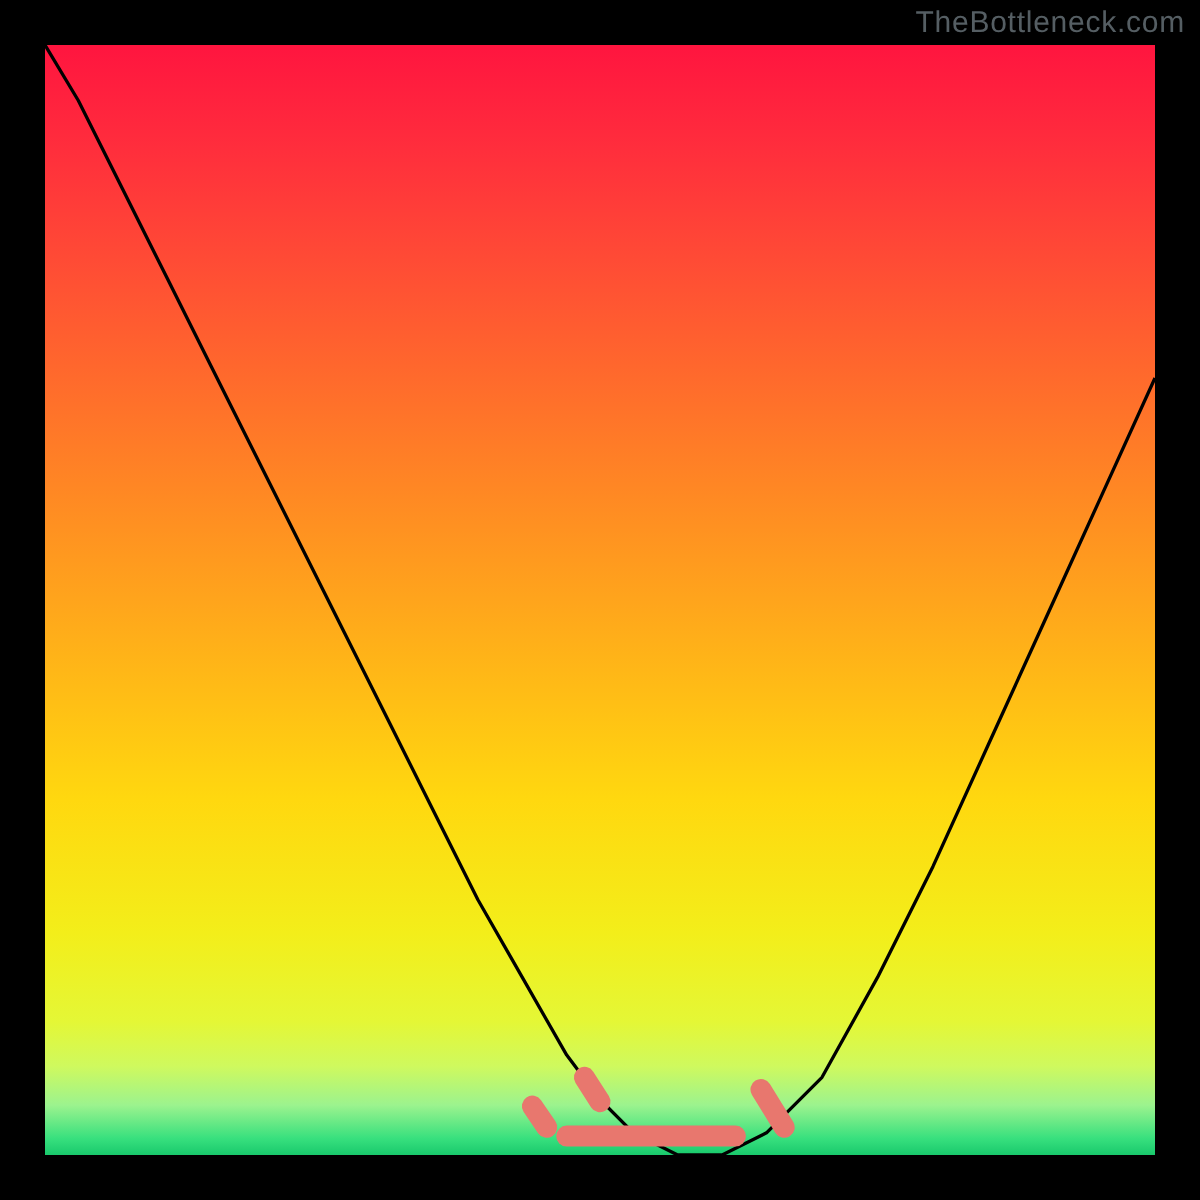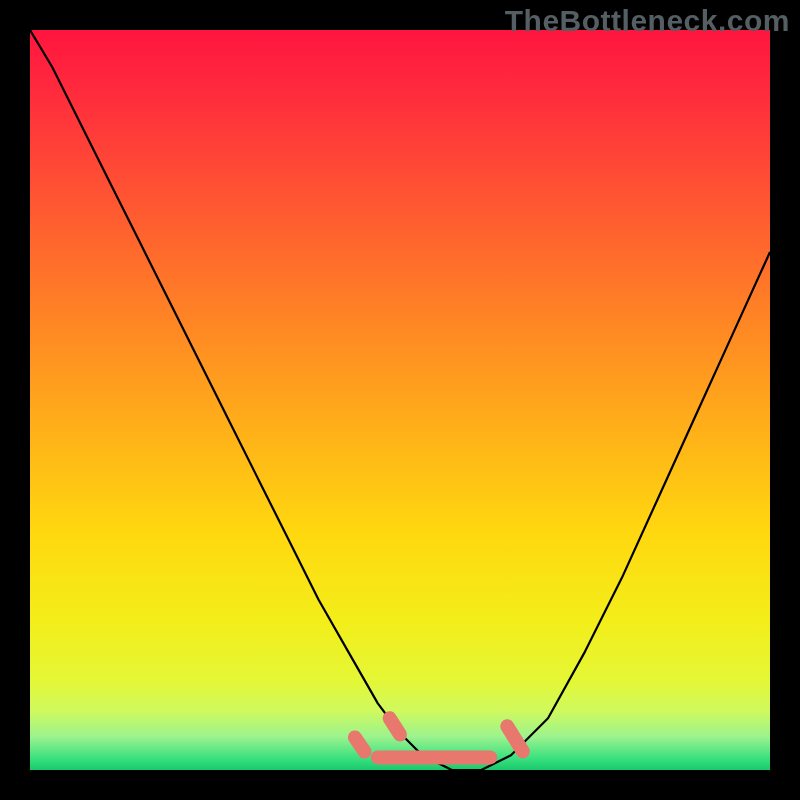--- a/index.html
+++ b/index.html
@@ -15,22 +15,22 @@
     position: relative;
     width: 800px;
     height: 800px;
     background: #000;
   }
   .watermark {
     position: absolute;
     top: 4px;
     right: 10px;
     color: #555e63;
-    font-size: 30px;
-    font-weight: 700;
+    font-size: 20px;
+    font-weight: 400;
     letter-spacing: 0.5px;
     z-index: 5;
   }
   .plot-area {
     position: absolute;
     left: 30px;
     top: 30px;
     width: 740px;
     height: 740px;
     overflow: hidden;

